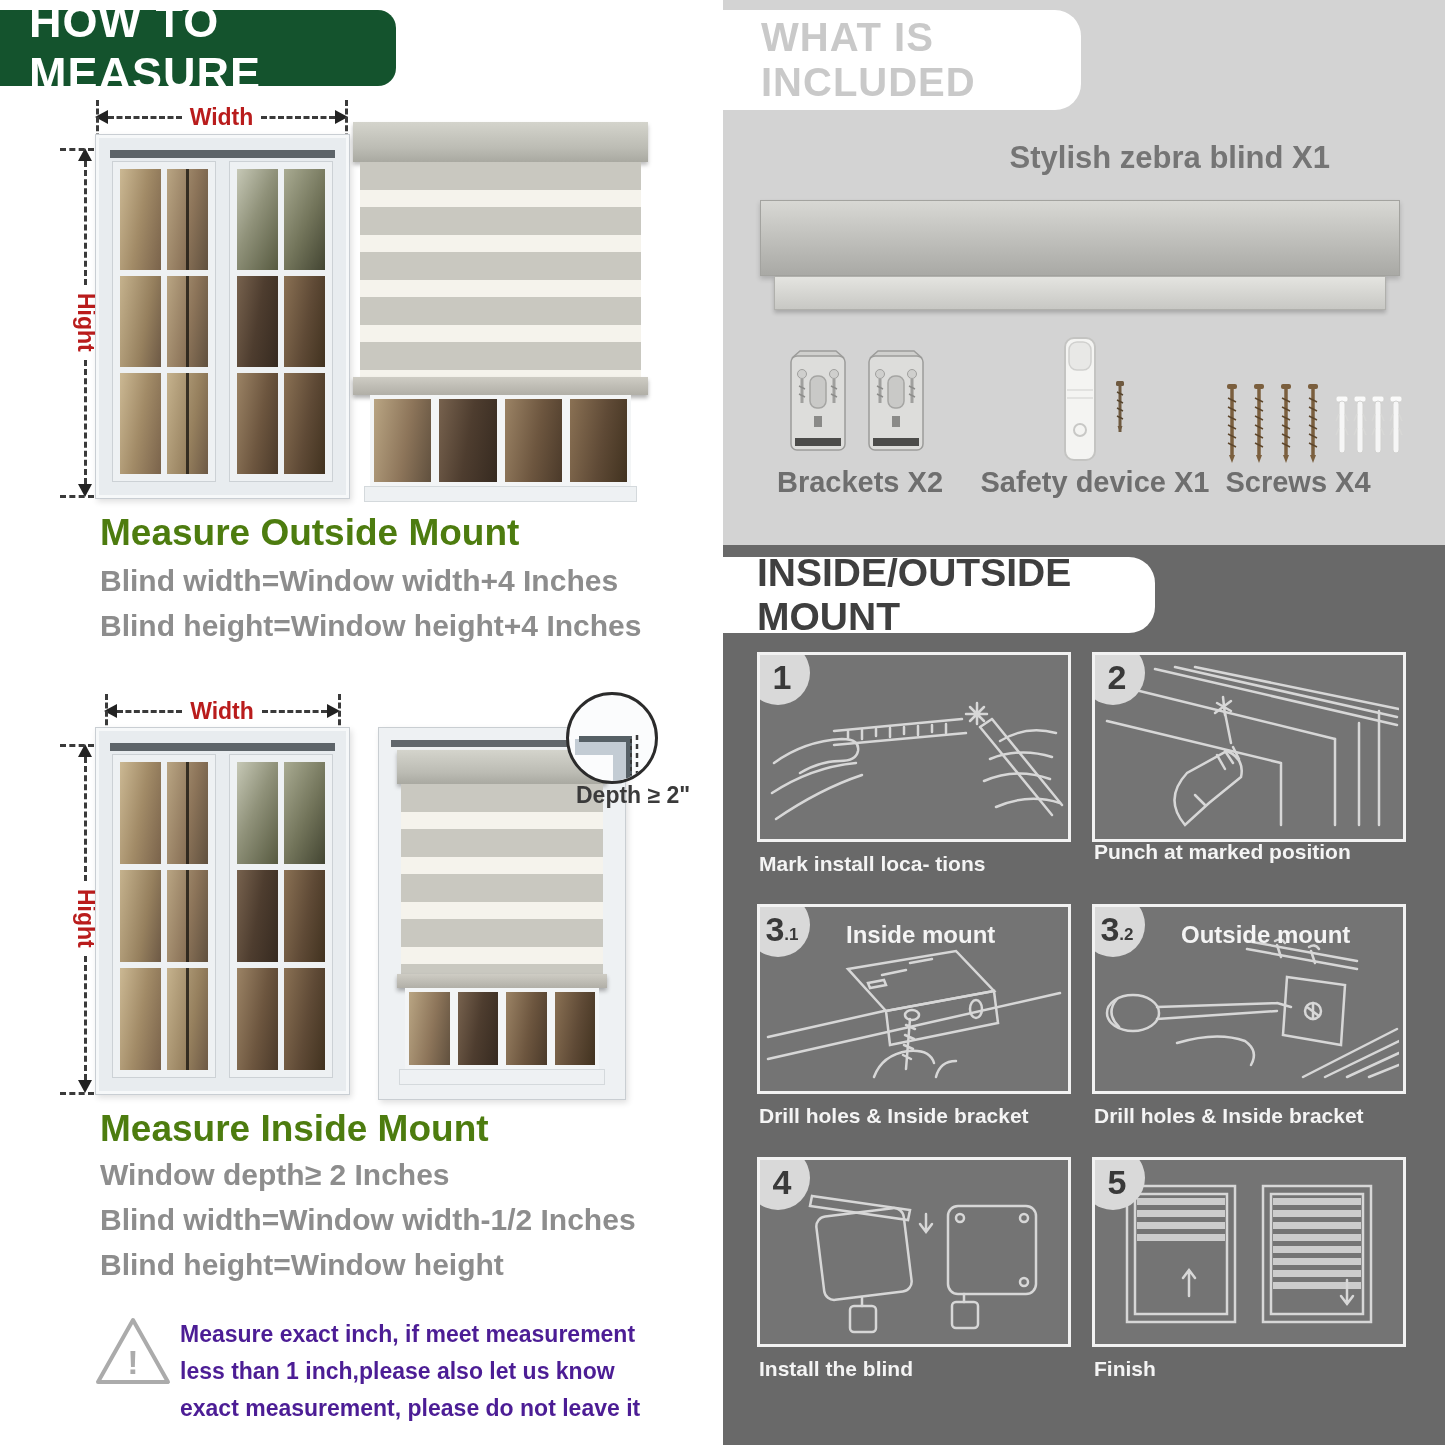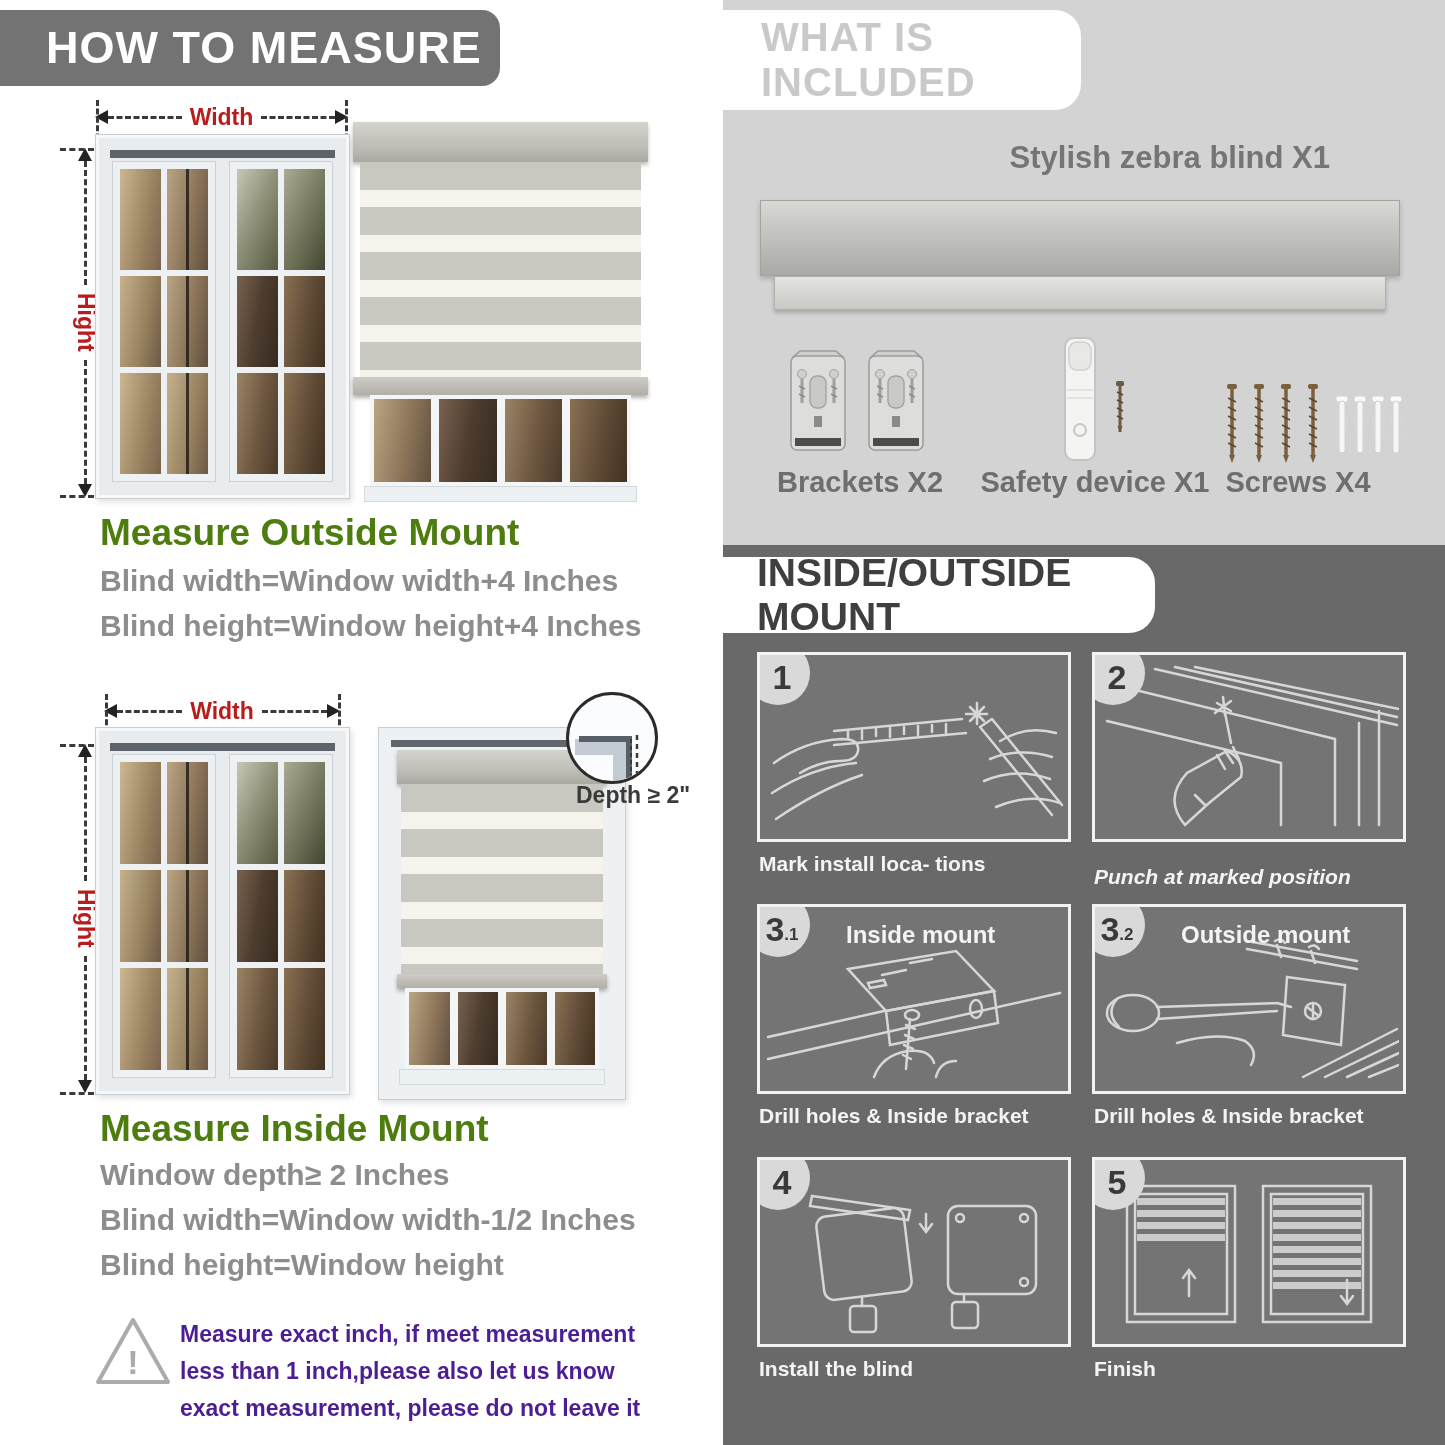--- a/index.html
+++ b/index.html
@@ -1,23 +1,23 @@
 <!DOCTYPE html>
 <html><head>
 <meta charset="utf-8">
 <style>
   html,body { margin:0; padding:0; background:#fff; }
   #canvas { position:relative; width:1445px; height:1445px; background:#ffffff;
             font-family:"Liberation Sans", sans-serif; overflow:hidden; }
   .abs { position:absolute; }
 
   
-  .hdr-how { left:0; top:10px; width:500px; height:76px; background:#737373;
+  .hdr-how { left:0; top:10px; width:396px; height:76px; background:#14532d;
              border-radius:0 18px 18px 0; display:flex; align-items:center;
-             padding-left:46px; box-sizing:border-box; color:#ffffff;
+             padding-left:29px; box-sizing:border-box; color:#ffffff;
              font-size:45px; font-weight:bold; letter-spacing:1px; }
   .hdr-included { left:723px; top:10px; width:358px; height:100px; background:#ffffff;
              border-radius:0 26px 26px 0; display:flex; align-items:center;
              padding-left:38px; box-sizing:border-box; color:#c9c9c9;
              font-size:40px; font-weight:bold; letter-spacing:1px; }
   .hdr-mount { left:723px; top:557px; width:432px; height:76px; background:#ffffff;
              border-radius:0 26px 26px 0; display:flex; align-items:center;
              padding-left:34px; box-sizing:border-box; color:#3f3f3f;
              font-size:39px; font-weight:bold; }
 
@@ -393,21 +393,21 @@
         <path d="M132 76 L126 46"></path>
         <path d="M118 36 l14 8 M132 34 l-16 12 M124 30 l2 18"></path>
         <path d="M96 128 l10 10"></path>
       </g>
     </svg>
     <div class="badge">
       <span class="n">2</span>
         <span class="sub"></span>
     </div>
   </div>
-  <div class="abs caption" style="left:1094px; top:865px;font-style:italic;">Punch at  marked position</div>
+  <div class="abs caption" style="left:1094px; top:840px;">Punch at  marked position</div>
 
   <div class="panel" style="left:757px; top:904px;">
     <svg class="sketch" viewBox="0 0 300 160">
       <g stroke="#e0e0e0" fill="none" stroke-width="2.5" stroke-linecap="round" opacity="0.92">
         <path d="M4 140 L296 74"></path>
           <path d="M4 118 L120 92"></path>
         <path d="M84 50 L192 32 L230 72 L122 92 Z"></path>
         <path d="M118 56 l24 -5 M146 44 l22 -4"></path>
         <path d="M104 64 l16 -3 l2 5 l-16 3 Z"></path>
         <path d="M122 92 L230 72 L234 104 L126 126 Z"></path>

